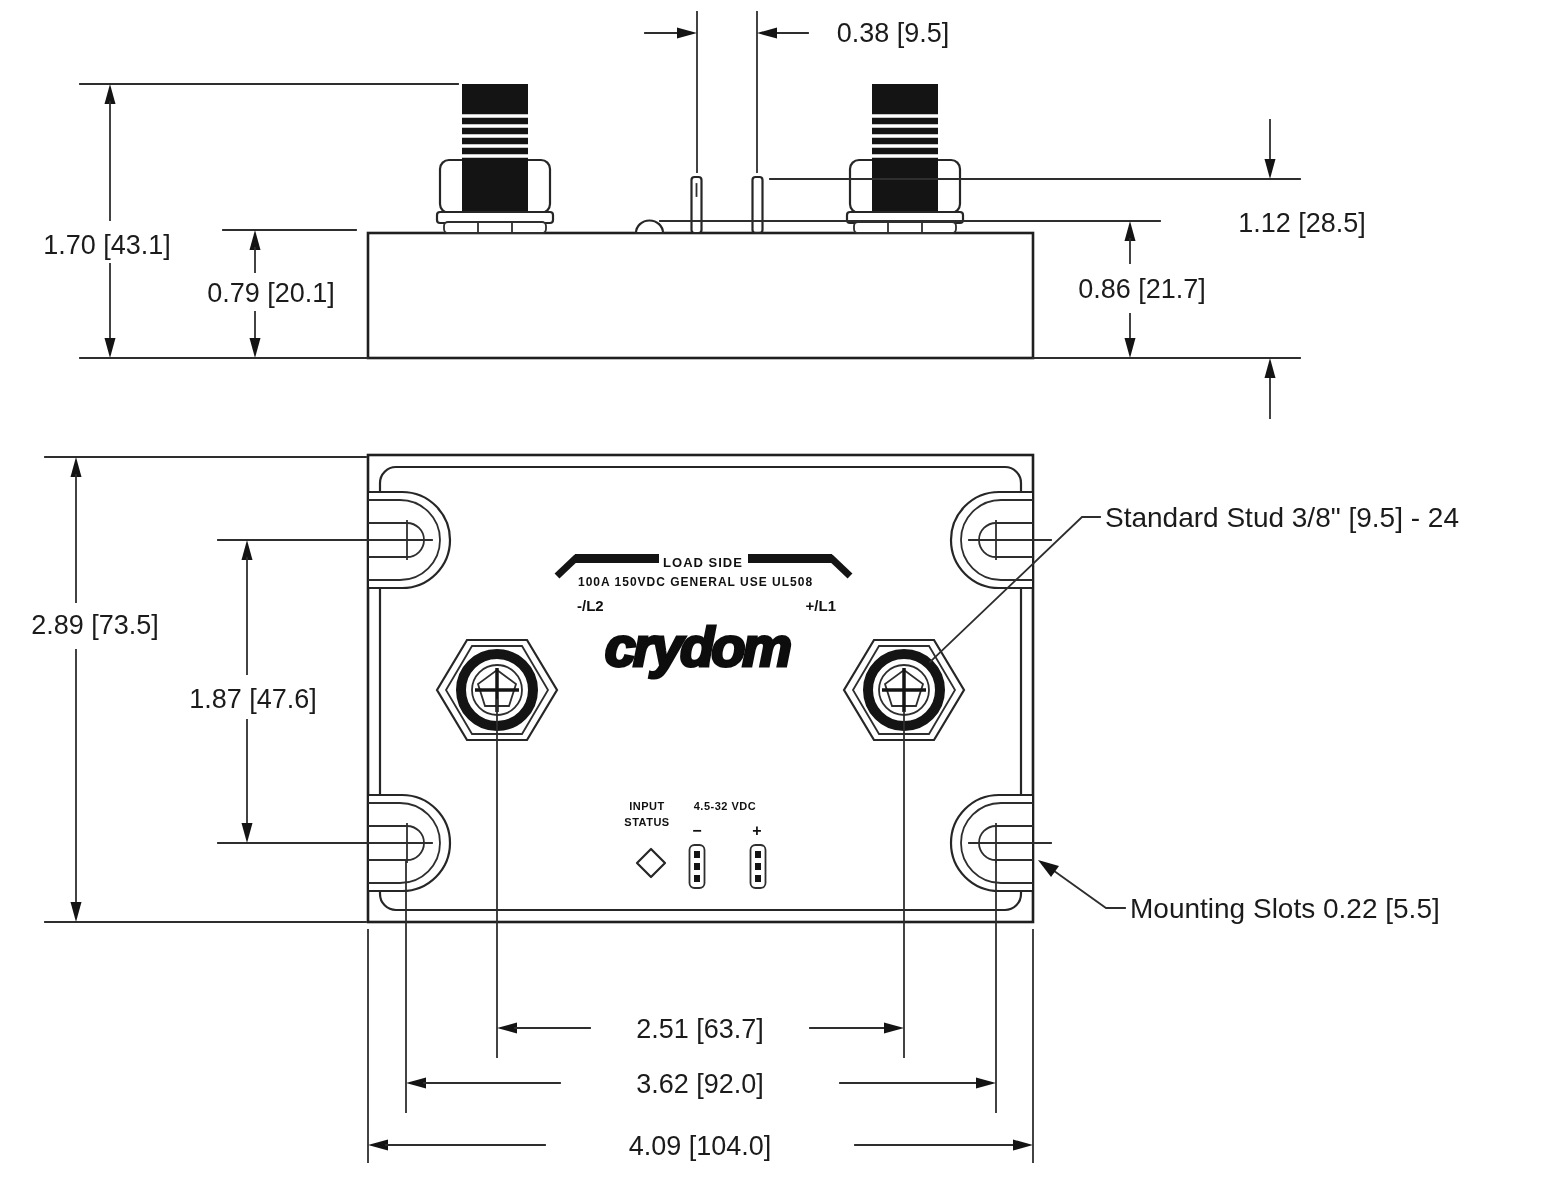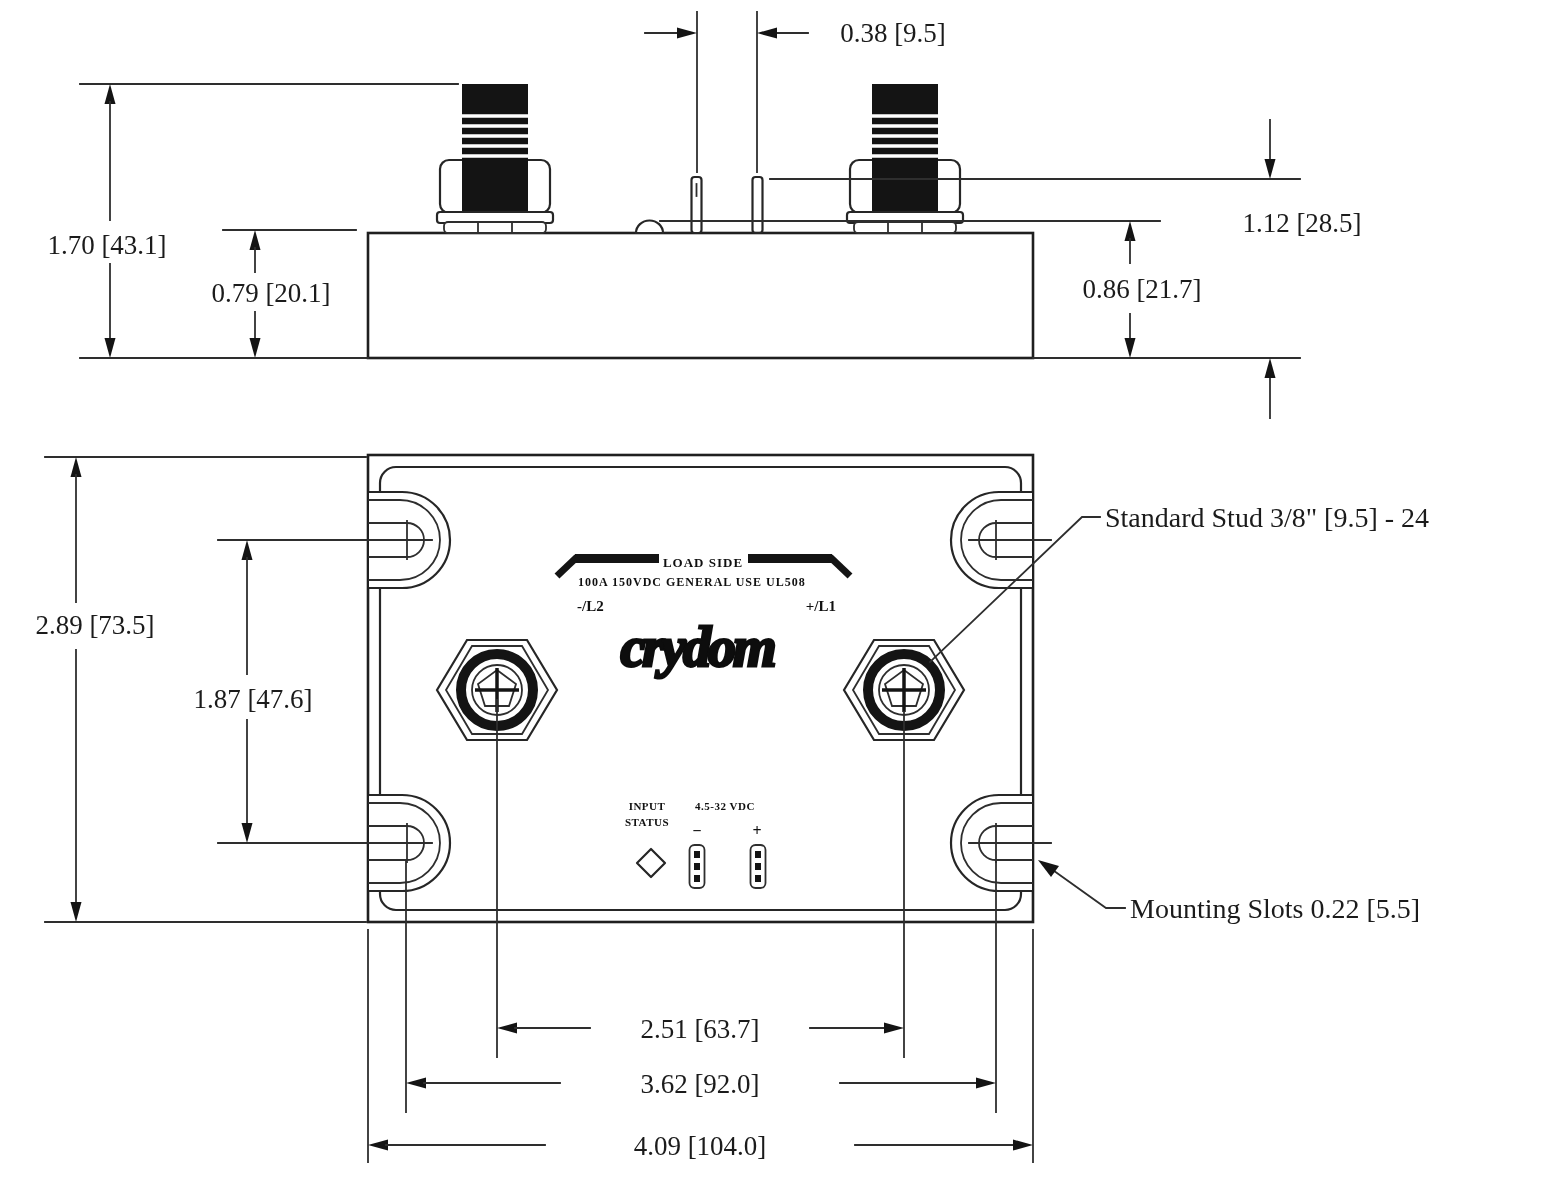--- a/index.html
+++ b/index.html
@@ -1,17 +1,17 @@
 <!DOCTYPE html>
 <html><head>
 <meta charset="utf-8">
 <style>
   html,body{margin:0;padding:0;background:#ffffff;}
   .stage{position:relative;width:1542px;height:1180px;background:#fff;overflow:hidden;
-         font-family:Liberation Serif, serif;}
+         font-family:Liberation Sans, sans-serif;}
   svg{display:block}
   
   .ln{stroke:#2e2e2e;stroke-width:1.8;fill:none;stroke-linecap:square}
   .med{stroke:#262626;stroke-width:2.2;fill:none}
   .thick{stroke:#1f1f1f;stroke-width:2.6;fill:none}
   .fw{fill:#ffffff}
   .blk{fill:#141414;stroke:none}
   .arrow{fill:#141414;stroke:none}
   
   .dim{font-size:27px;fill:#1b1b1b}

